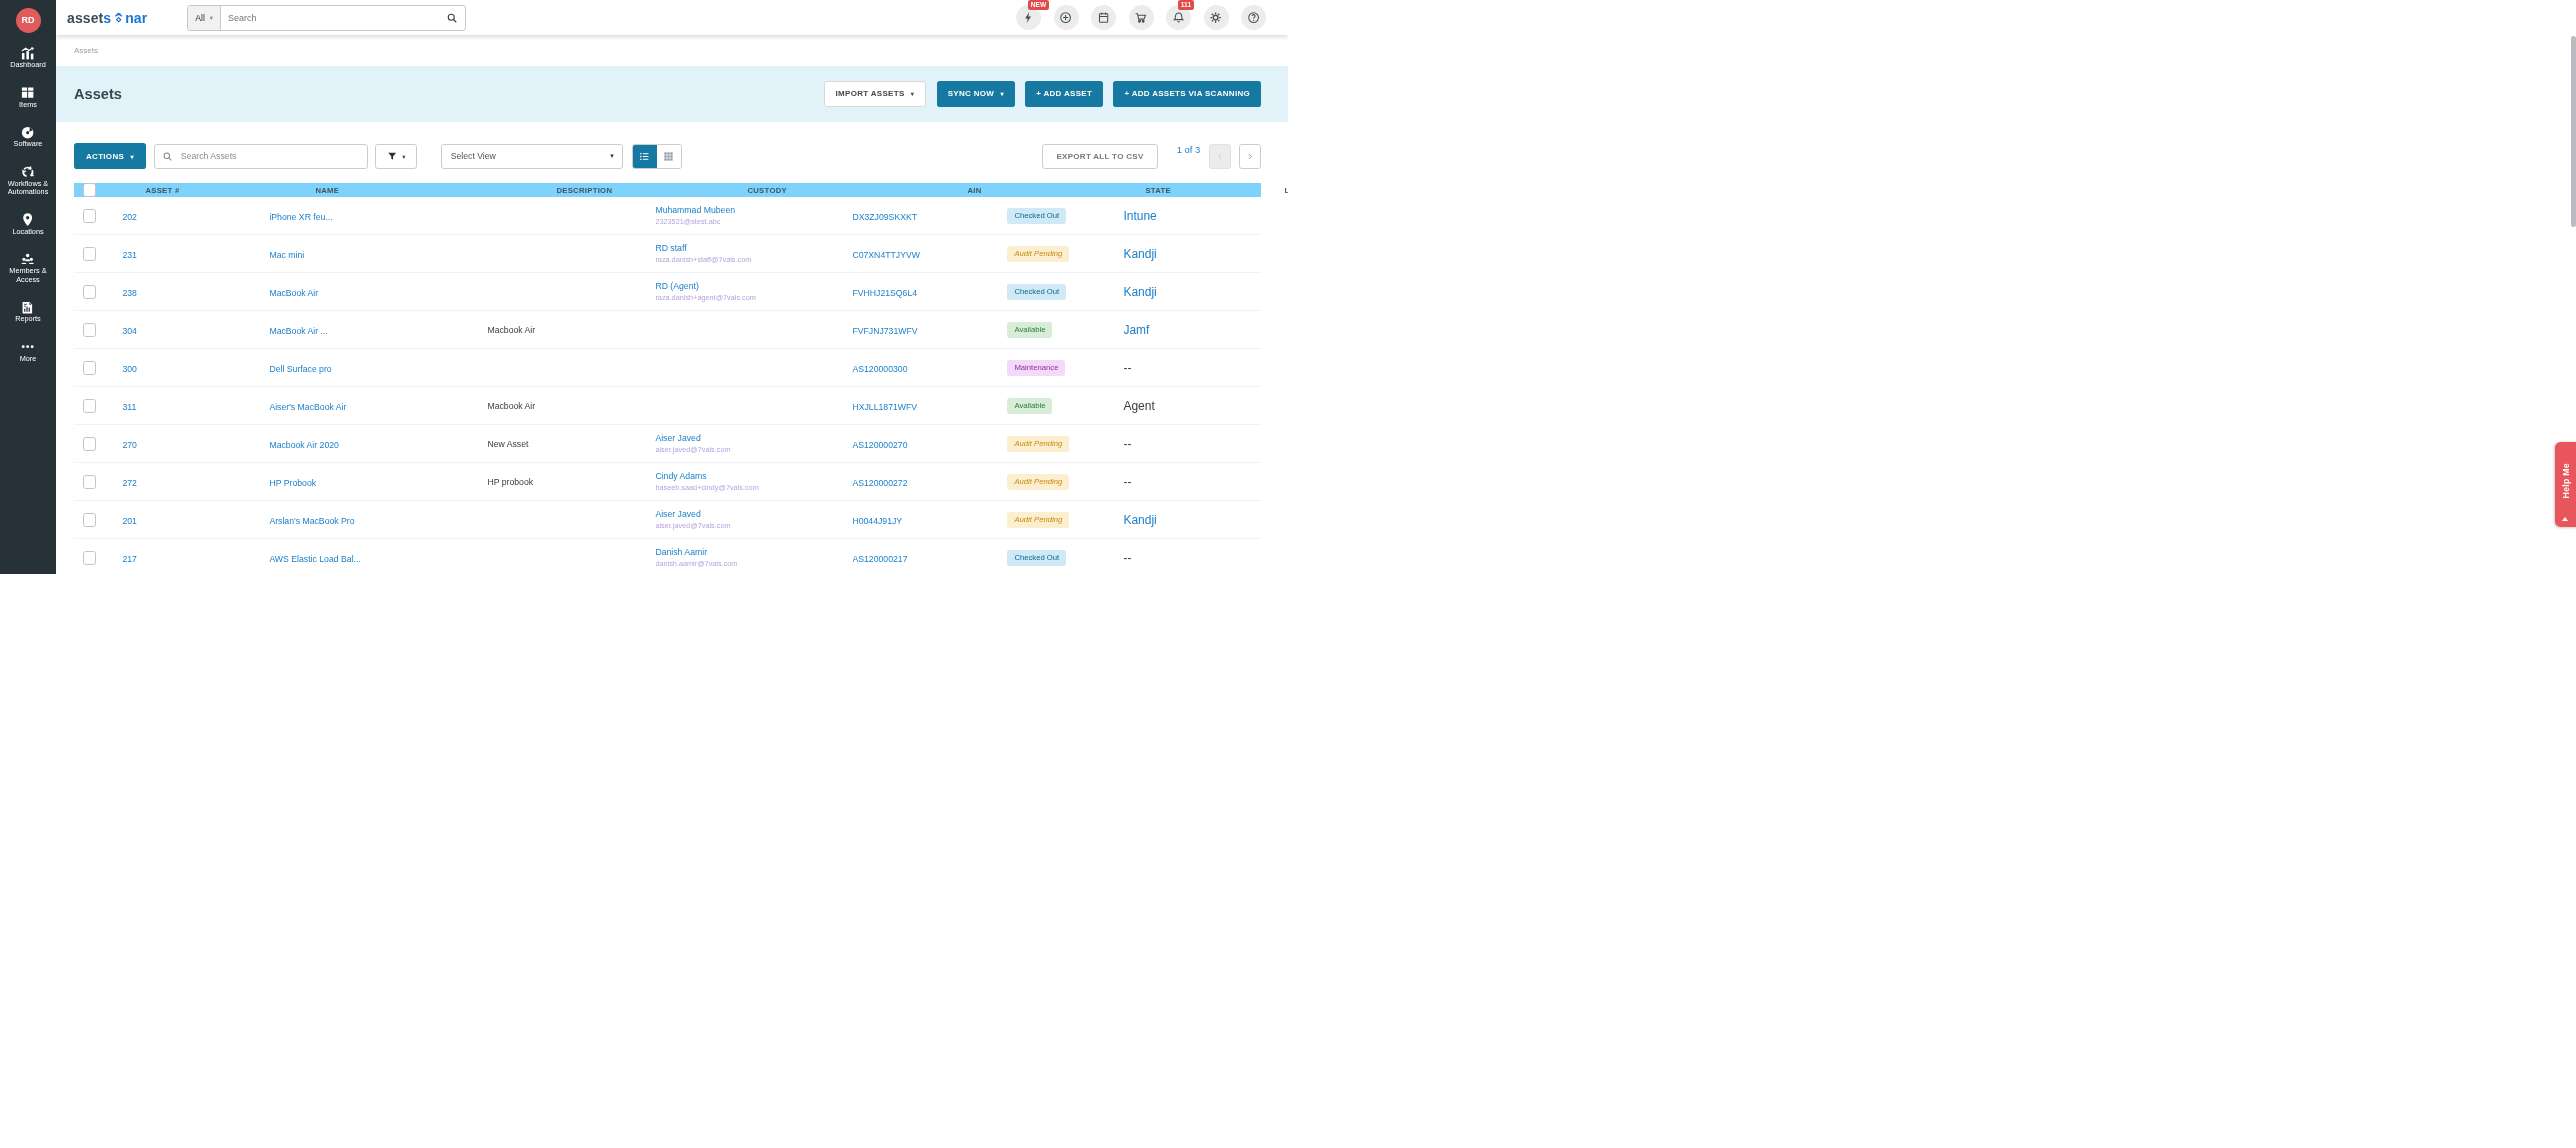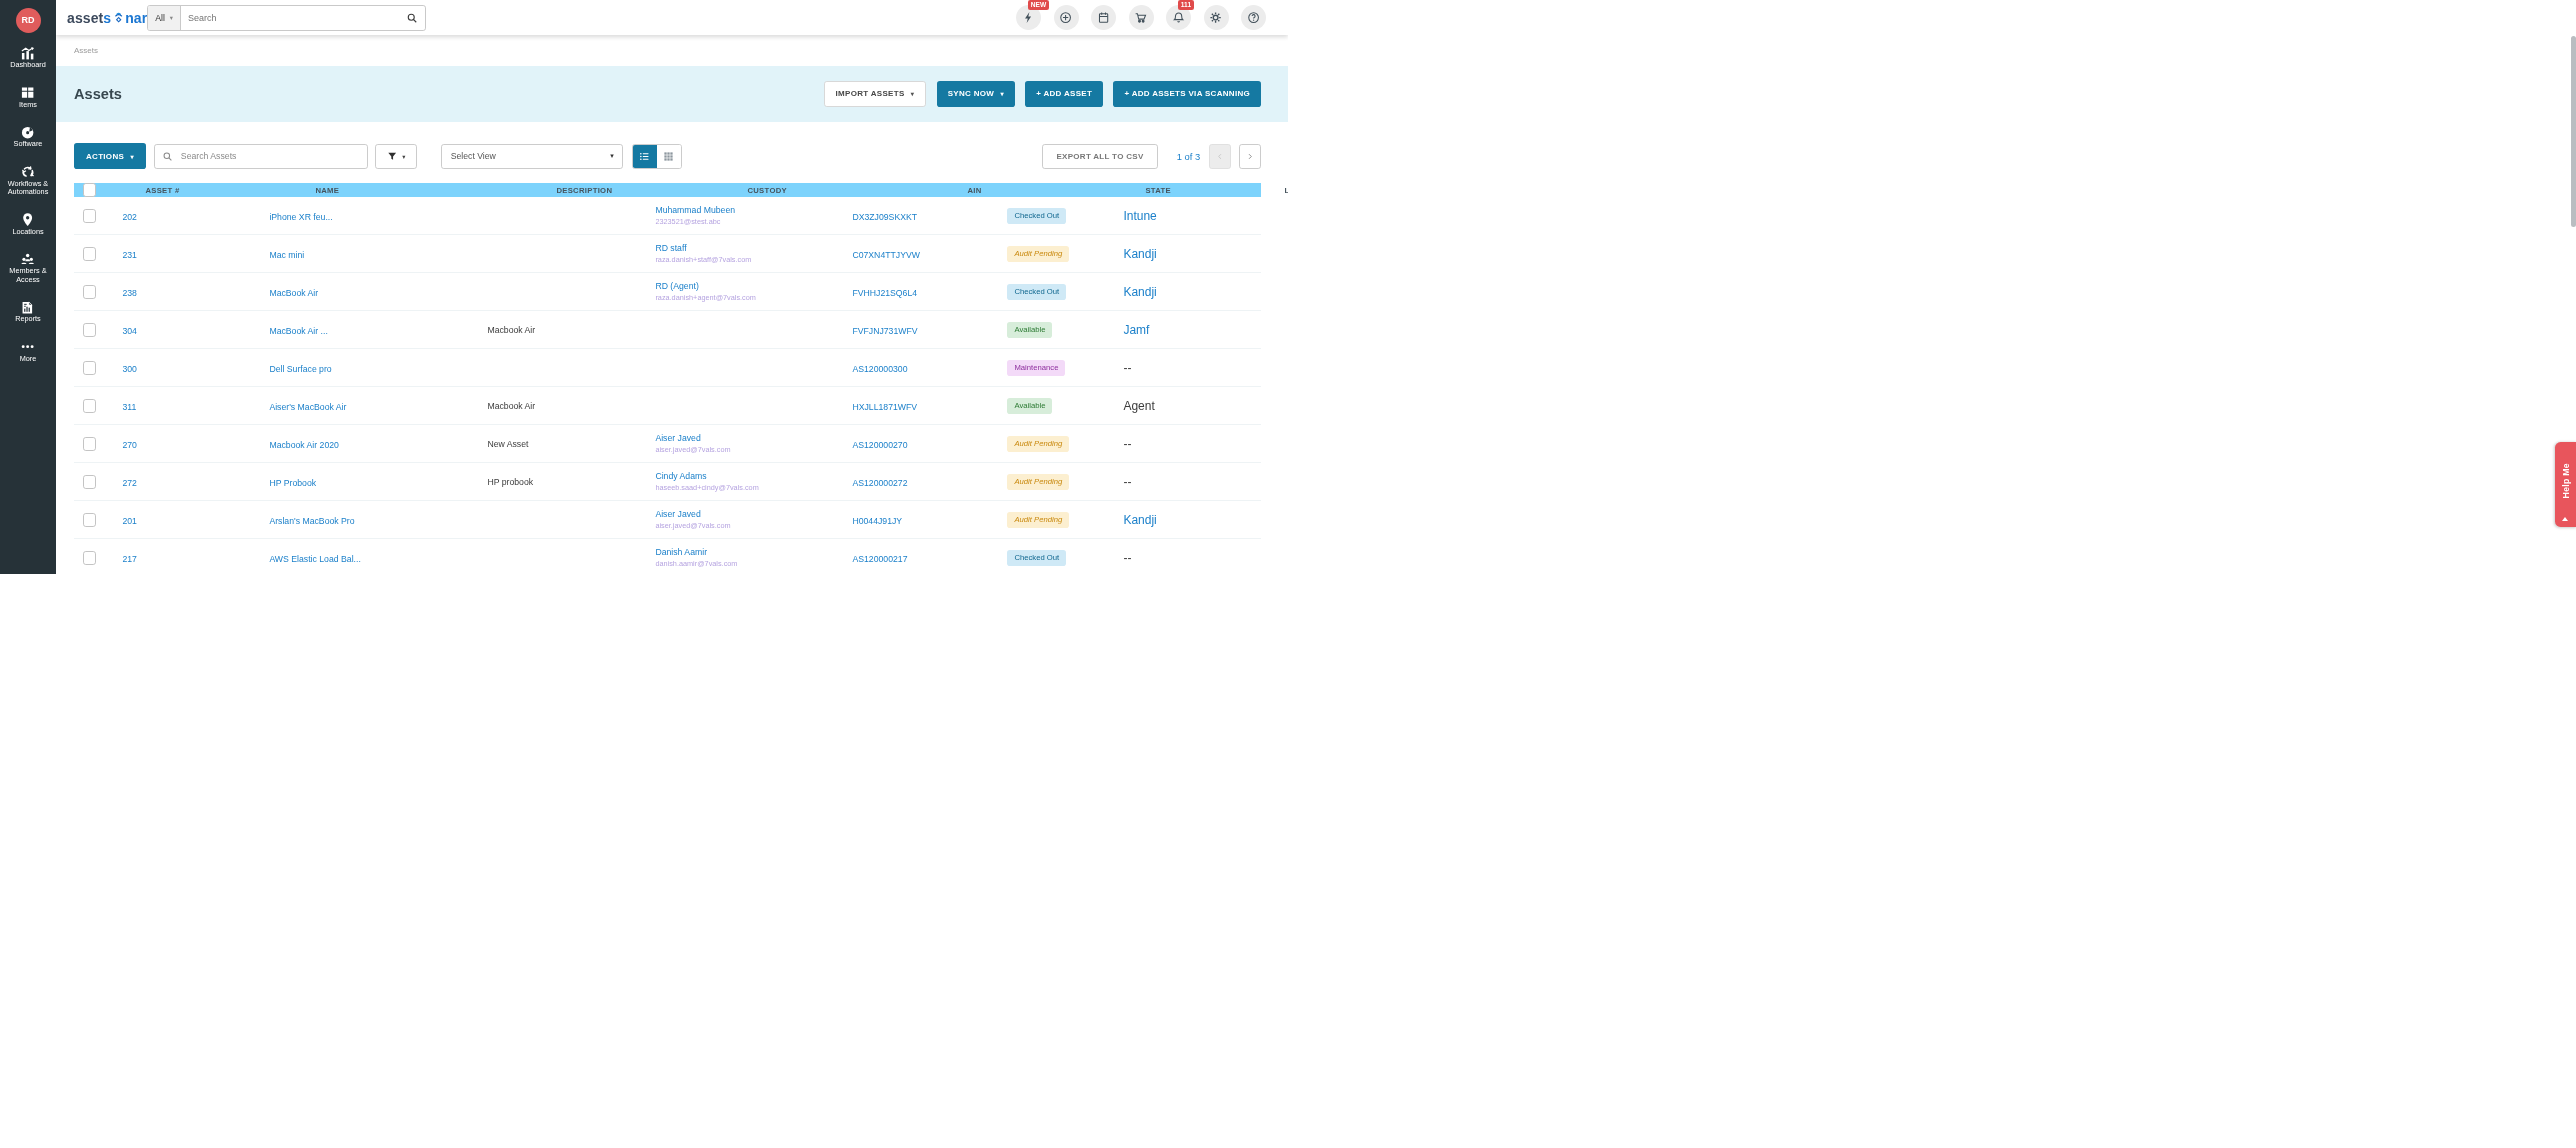--- a/index.html
+++ b/index.html
@@ -22,21 +22,21 @@
   
   .main{flex:1;display:flex;flex-direction:column;min-width:0;}
 
   .topbar{height:35px;background:#fff;display:flex;align-items:center;box-shadow:0 2.8px 4.2px rgba(0,0,0,.14);position:relative;z-index:5;flex:none;}
   .logo{margin-left:11px;font-size:14px;font-weight:bold;display:flex;align-items:flex-end;cursor:pointer;letter-spacing:0.1px;}
   .lg1{color:#3d4a5d;}
   .lg2{color:#1c77d2;}
   .lg3{color:#1c77d2;}
   .logo svg{width:15.3px;height:16.7px;margin:0 -0.7px;}
 
-  .global-search{display:flex;align-items:center;height:24px;width:277px;border:0.7px solid #c9c9c9;border-radius:2.8px;overflow:hidden;background:#fff;}
+  .global-search{margin-left:40px;display:flex;align-items:center;height:24px;width:277px;border:0.7px solid #c9c9c9;border-radius:2.8px;overflow:hidden;background:#fff;}
   .scope{height:100%;background:#f1f1f1;border:none;border-right:0.7px solid #c9c9c9;padding:0 7px;font-size:8.7px;color:#333;
     display:flex;align-items:center;gap:4.9px;cursor:pointer;font-family:inherit;}
   .caret{font-size:6.3px;color:#888;}
   .global-search input{border:none;outline:none;flex:1;font-size:9px;padding:0 7px;color:#333;min-width:0;font-family:inherit;background:transparent;}
   .global-search input::placeholder{color:#757575;}
   .mag{margin-right:7px;display:flex;flex:none;}
 
   .top-icons{margin-left:auto;margin-right:22px;display:flex;gap:12.5px;align-items:center;}
   .icon-btn{position:relative;width:25px;height:25px;border-radius:50%;background:#ececec;border:none;display:flex;align-items:center;justify-content:center;cursor:pointer;flex:none;}
   .icon-btn svg{width:13.2px;height:13.2px;}
@@ -61,21 +61,21 @@
   .search-assets input{border:none;outline:none;flex:1;font-size:8.7px;color:#333;min-width:0;font-family:inherit;}
   .search-assets input::placeholder{color:#8a8a8a;}
   .filter-btn{margin-left:7px;width:42px;height:25px;border:0.7px solid #ccc;border-radius:2.8px;background:#fff;display:flex;align-items:center;justify-content:center;gap:4.9px;cursor:pointer;box-sizing:border-box;}
   .filter-btn .caret{color:#444;}
   .select-view{margin-left:24px;width:182px;height:25px;border:0.7px solid #ccc;border-radius:2.8px;background:#fff;display:flex;align-items:center;padding:0 8.4px;font-size:8.7px;color:#555;cursor:pointer;box-sizing:border-box;}
   .select-view .caret{margin-left:auto;color:#333;font-size:7px;}
   .view-toggle{margin-left:8.4px;display:flex;border:0.7px solid #ccc;border-radius:2.8px;overflow:hidden;height:25px;box-sizing:border-box;}
   .vt{width:24px;display:flex;align-items:center;justify-content:center;background:#fff;border:none;cursor:pointer;}
   .vt.active{background:#1579A2;}
   .vt svg{width:11px;height:11px;}
-  .toolbar-right{margin-left:auto;display:flex;align-items:center;}
+  .toolbar-right{margin-left:auto;display:flex;align-items:flex-start;}
   .export-btn{height:25px;border:0.7px solid #ccc;border-radius:2.8px;background:#fff;color:#787878;font-size:8px;font-weight:bold;letter-spacing:0.3px;padding:0 13.2px;cursor:pointer;font-family:inherit;}
   .pagination{margin-left:19px;font-size:9.4px;color:#1C80CA;white-space:nowrap;}
   .pg-btn{width:22px;height:25px;border:0.7px solid #ccc;border-radius:2.8px;display:flex;align-items:center;justify-content:center;margin-left:8.4px;background:#fff;color:#777;cursor:pointer;box-sizing:border-box;}
   .pg-btn.disabled{background:#ececec;color:#c0c0c0;border-color:#e0e0e0;cursor:default;}
   .pg-btn svg{width:9px;height:9px;}
 
   
   .table{width:1187px;}
   .thead,.trow{display:grid;grid-template-columns:31px 147px 218px 168px 197px 155px 116px 121px 34px;align-items:center;}
   .thead{background:#7dd3fc;height:14px;font-size:7.7px;font-weight:bold;color:#46545e;letter-spacing:0.3px;gap:23px;}

